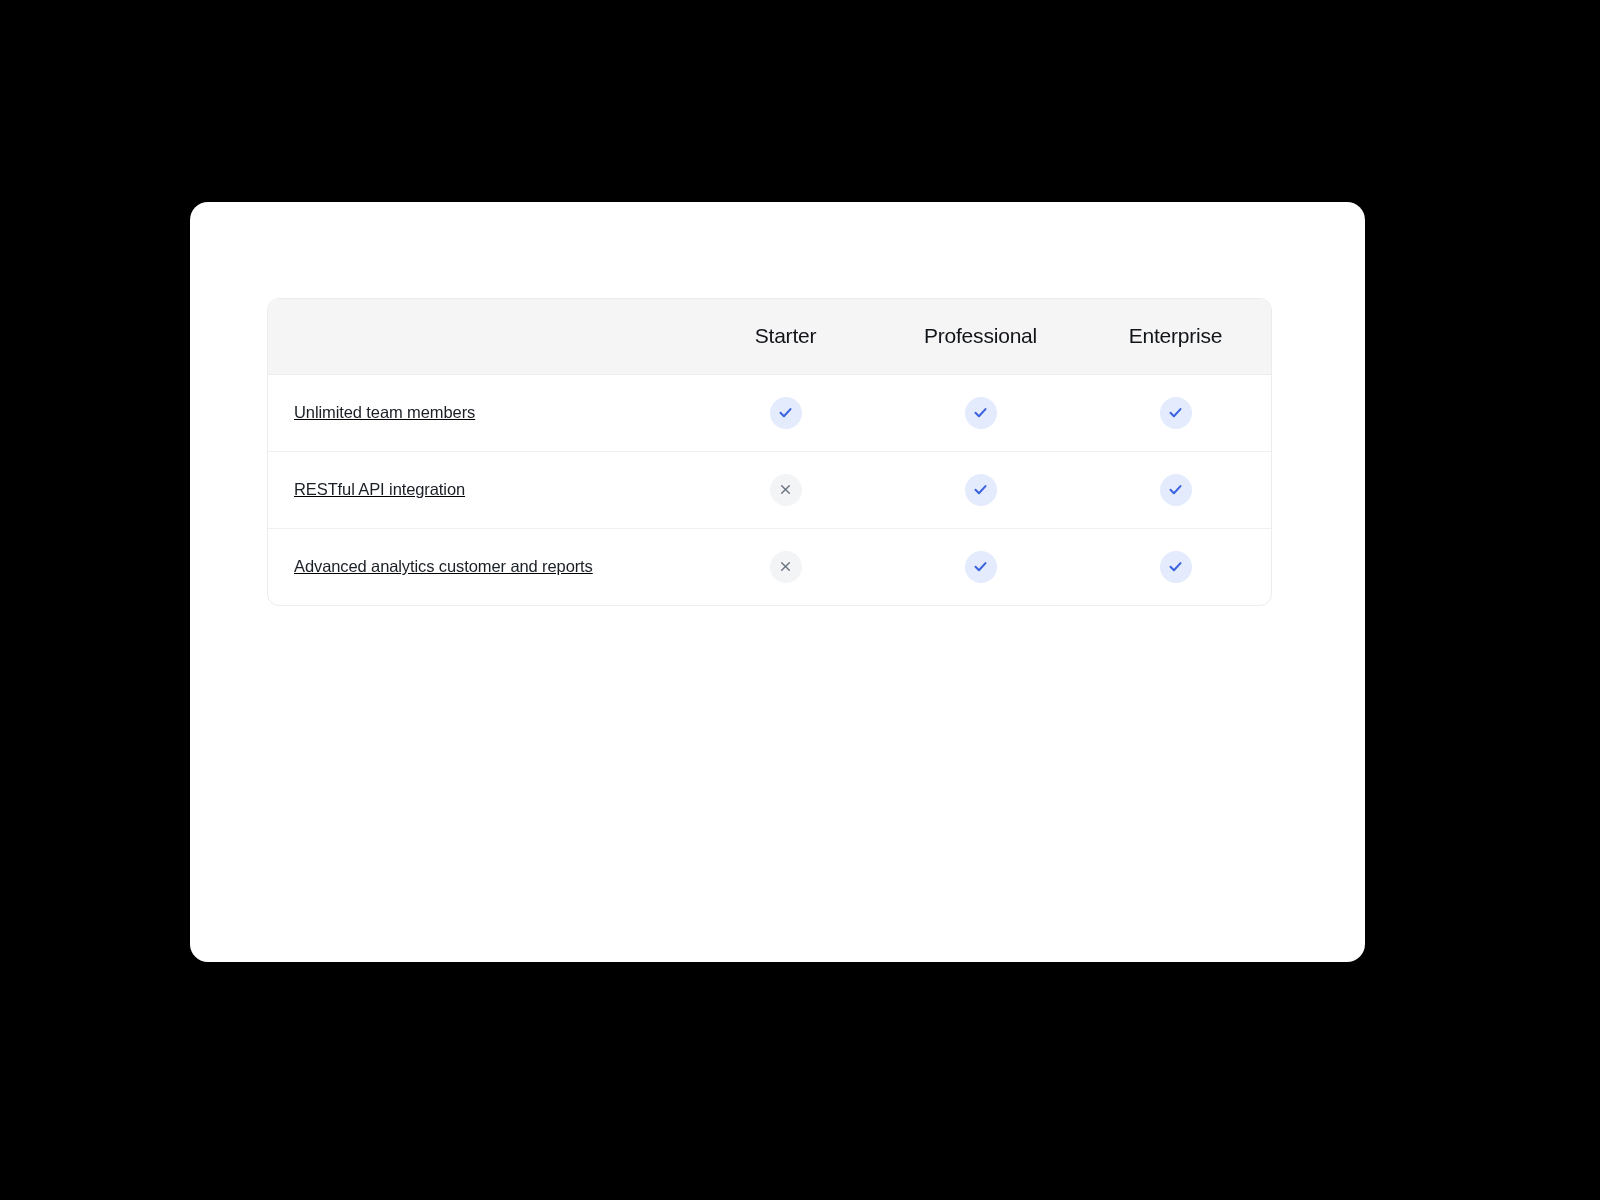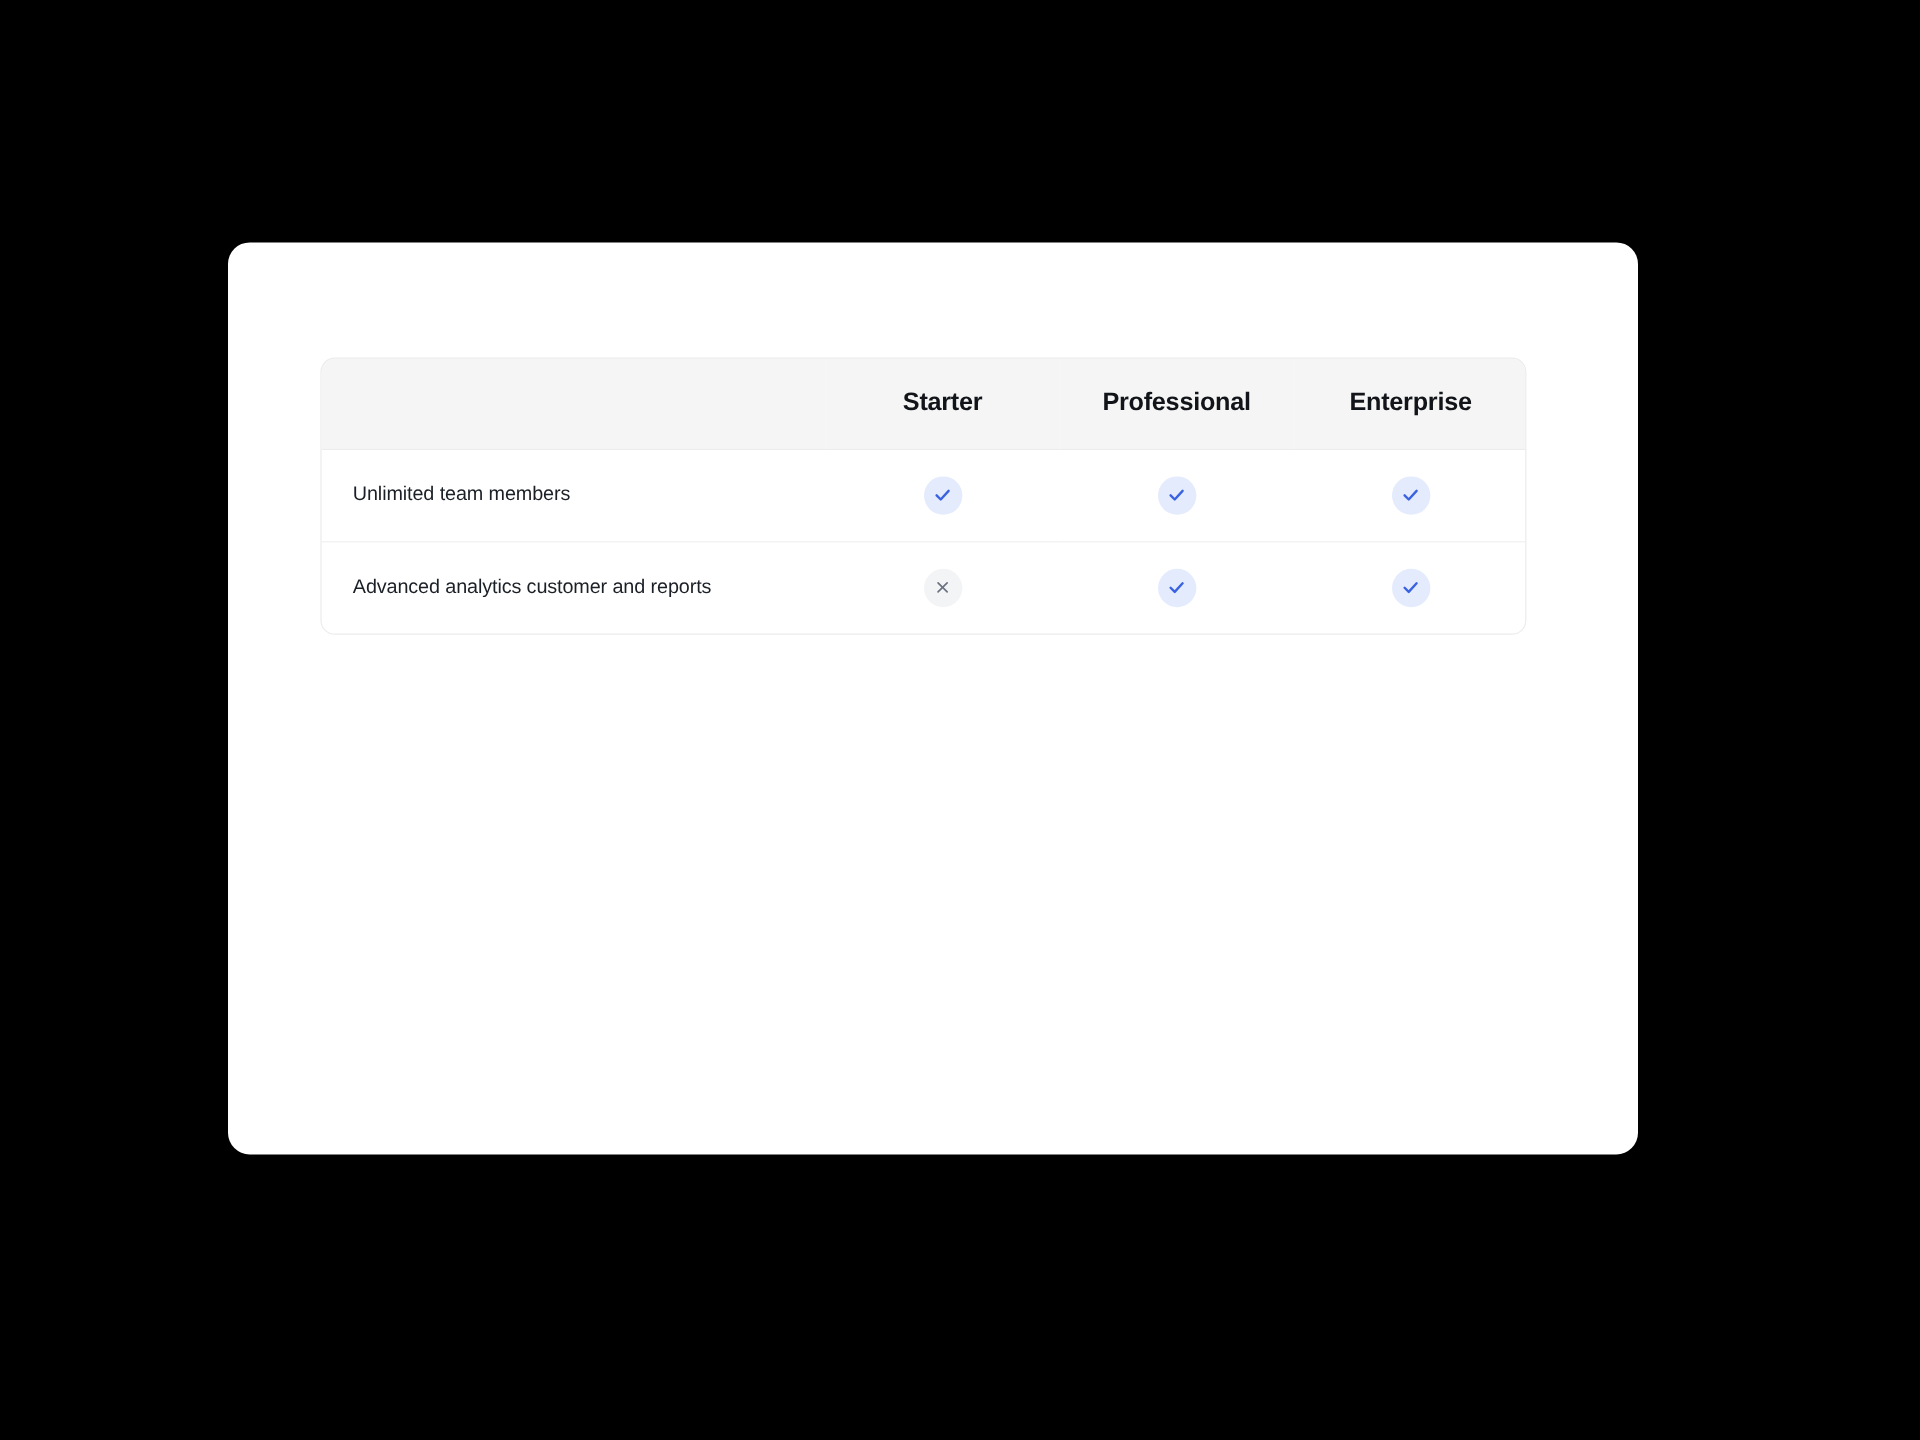--- a/index.html
+++ b/index.html
@@ -63,29 +63,30 @@
     padding: 0;
   }
 
   thead th.feature-head {
     text-align: left;
   }
 
   thead th.plan-head {
     text-align: center;
     font-size: 21px;
-    font-weight: 700;
+    font-weight: 400;
     color: #111418;
     letter-spacing: -0.2px;
     white-space: nowrap;
   }
 
   
   tbody tr {
     border-bottom: 1px solid #f0f0f0;
+    text-decoration: underline;
   }
   tbody tr:last-child {
     border-bottom: none;
   }
 
   tbody td {
     height: 77px;
     vertical-align: middle;
     padding: 0;
   }
@@ -161,20 +162,39 @@
                     <polyline points="4 12.5 9.5 18 20 6.5"></polyline>
                   </svg>
                 </span></td>
               <td class="plan-cell"><span class="badge included">
                   <svg width="15" height="15" viewBox="0 0 24 24" fill="none" stroke-width="3.2" stroke-linecap="round" stroke-linejoin="round">
                     <polyline points="4 12.5 9.5 18 20 6.5"></polyline>
                   </svg>
                 </span></td>
             </tr>
             <tr>
+              <td class="feature-cell">RESTful API integration</td>
+              <td class="plan-cell"><span class="badge excluded">
+                  <svg width="13" height="13" viewBox="0 0 24 24" fill="none" stroke-width="2.6" stroke-linecap="round" stroke-linejoin="round">
+                    <line x1="5" y1="5" x2="19" y2="19"></line>
+                    <line x1="19" y1="5" x2="5" y2="19"></line>
+                  </svg>
+                </span></td>
+              <td class="plan-cell"><span class="badge included">
+                  <svg width="15" height="15" viewBox="0 0 24 24" fill="none" stroke-width="3.2" stroke-linecap="round" stroke-linejoin="round">
+                    <polyline points="4 12.5 9.5 18 20 6.5"></polyline>
+                  </svg>
+                </span></td>
+              <td class="plan-cell"><span class="badge included">
+                  <svg width="15" height="15" viewBox="0 0 24 24" fill="none" stroke-width="3.2" stroke-linecap="round" stroke-linejoin="round">
+                    <polyline points="4 12.5 9.5 18 20 6.5"></polyline>
+                  </svg>
+                </span></td>
+            </tr>
+            <tr>
               <td class="feature-cell">Advanced analytics customer and reports</td>
               <td class="plan-cell"><span class="badge excluded">
                   <svg width="13" height="13" viewBox="0 0 24 24" fill="none" stroke-width="2.6" stroke-linecap="round" stroke-linejoin="round">
                     <line x1="5" y1="5" x2="19" y2="19"></line>
                     <line x1="19" y1="5" x2="5" y2="19"></line>
                   </svg>
                 </span></td>
               <td class="plan-cell"><span class="badge included">
                   <svg width="15" height="15" viewBox="0 0 24 24" fill="none" stroke-width="3.2" stroke-linecap="round" stroke-linejoin="round">
                     <polyline points="4 12.5 9.5 18 20 6.5"></polyline>

